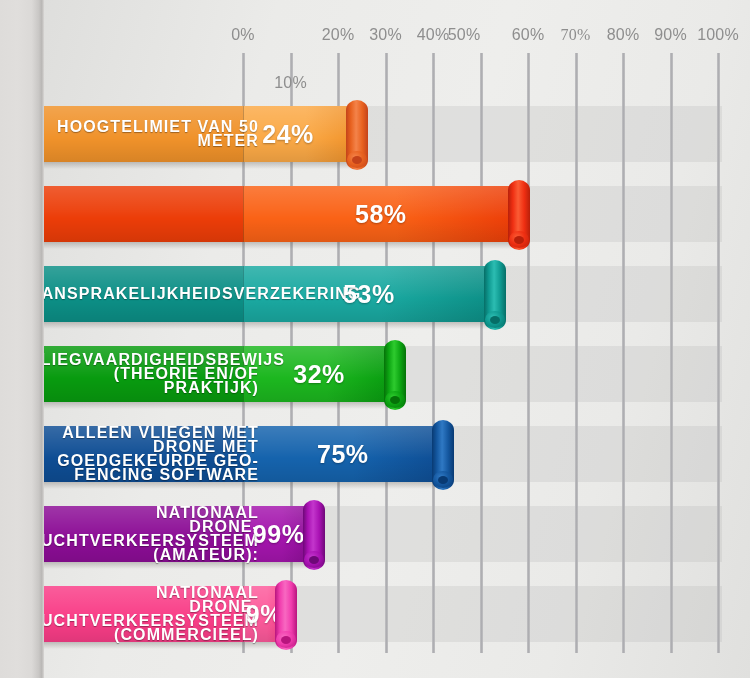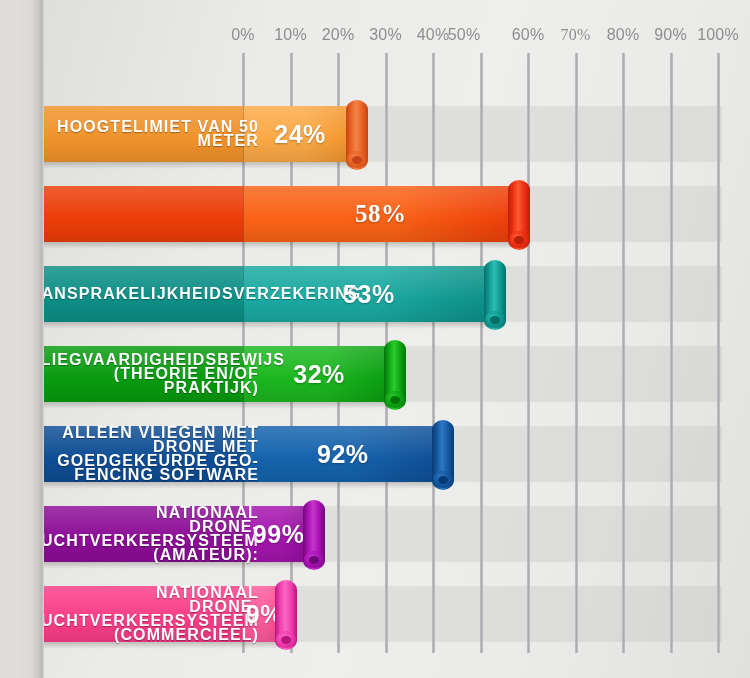--- a/index.html
+++ b/index.html
@@ -212,21 +212,21 @@
       <div class="gridline" style="left: 479.5px;"></div>
       <div class="gridline" style="left: 527px;"></div>
       <div class="gridline" style="left: 574.5px;"></div>
       <div class="gridline" style="left: 622px;"></div>
       <div class="gridline" style="left: 669.5px;"></div>
       <div class="gridline" style="left: 717px;"></div>
     </div>
 
   <div id="axis-labels">
       <div class="axis-label" style="left: 243px;">0%</div>
-      <div class="axis-label" style="left: 290.5px;">10%</div>
+      <div class="axis-label" style="left: 290.5px; margin-top: 48px;">10%</div>
       <div class="axis-label" style="left: 338px;">20%</div>
       <div class="axis-label" style="left: 385.5px;">30%</div>
       <div class="axis-label" style="left: 433px;">40%</div>
       <div class="axis-label" style="left: 464px;">50%</div>
       <div class="axis-label" style="left: 528px;">60%</div>
       <div class="axis-label" style="left: 575.5px; font-family: Liberation Serif, serif;">70%</div>
       <div class="axis-label" style="left: 623px;">80%</div>
       <div class="axis-label" style="left: 670.5px;">90%</div>
       <div class="axis-label" style="left: 718px;">100%</div>
     </div>
@@ -234,35 +234,35 @@
   <div id="bars">
       <div class="bar-row" style="top: 106px; width: 345px;">
         <div class="bar-shadow" style="width: 319px;"></div>
         <div class="bar-body" style="width: 319px;">
           <div class="bar-left" style="width: 205px; background: linear-gradient(to right, rgb(240, 146, 42) 0%, rgb(240, 146, 42) 70%, rgb(240, 146, 42) 100%);"></div>
           <div class="bar-right" style="left: 205px; width: 114px; background: linear-gradient(to right, rgb(251, 169, 70) 0%, rgb(251, 169, 70) 55%, rgb(240, 146, 42) 100%);"></div>
           <div class="bar-sheen"></div>
           <div class="bar-divider" style="left: 205px;"></div>
         </div>
         <div class="bar-label" style="right: 124px;">HOOGTELIMIET VAN 50 METER</div>
-        <div class="bar-value" style="left: 262px; transform: translate(-50%, -50%); text-align: right;">24%</div>
+        <div class="bar-value" style="left: 250px; transform: translate(-50%, -50%); text-align: right;">24%</div>
         <div class="bar-roll" style="left: 308px; background: linear-gradient(to right, rgb(196, 67, 26) 0%, rgb(232, 98, 31) 22%, rgb(244, 131, 74) 46%, rgb(232, 98, 31) 74%, rgb(196, 67, 26) 100%);">
           <div class="roll-cap" style="background: radial-gradient(at 40% 35%, rgb(244, 131, 74) 0%, rgb(232, 98, 31) 45%, rgb(196, 67, 26) 100%);"></div>
           <div class="roll-hole" style="background: rgb(196, 67, 26);"></div>
         </div>
       </div>
       <div class="bar-row" style="top: 186px; width: 506.5px;">
         <div class="bar-shadow" style="width: 480.5px;"></div>
         <div class="bar-body" style="width: 480.5px;">
           <div class="bar-left" style="width: 205px; background: linear-gradient(to right, rgb(236, 61, 8) 0%, rgb(236, 61, 8) 70%, rgb(236, 61, 8) 100%);"></div>
           <div class="bar-right" style="left: 205px; width: 275.5px; background: linear-gradient(to right, rgb(250, 98, 22) 0%, rgb(250, 98, 22) 55%, rgb(236, 61, 8) 100%);"></div>
           <div class="bar-sheen"></div>
           <div class="bar-divider" style="left: 205px;"></div>
         </div>
-        <div class="bar-value" style="left: 342.75px; transform: translate(-50%, -50%); font-family: Liberation Serif, serif;">58%</div>
+        <div class="bar-value" style="left: 342.75px; transform: translate(-50%, -50%);">58%</div>
         <div class="bar-roll" style="left: 469.5px; background: linear-gradient(to right, rgb(184, 32, 10) 0%, rgb(239, 47, 18) 22%, rgb(251, 92, 52) 46%, rgb(239, 47, 18) 74%, rgb(184, 32, 10) 100%);">
           <div class="roll-cap" style="background: radial-gradient(at 40% 35%, rgb(251, 92, 52) 0%, rgb(239, 47, 18) 45%, rgb(184, 32, 10) 100%);"></div>
           <div class="roll-hole" style="background: rgb(184, 32, 10);"></div>
         </div>
       </div>
       <div class="bar-row" style="top: 266px; width: 482.75px;">
         <div class="bar-shadow" style="width: 456.75px;"></div>
         <div class="bar-body" style="width: 456.75px;">
           <div class="bar-left" style="width: 205px; background: linear-gradient(to right, rgb(12, 143, 134) 0%, rgb(12, 143, 134) 70%, rgb(12, 143, 134) 100%);"></div>
           <div class="bar-right" style="left: 205px; width: 251.75px; background: linear-gradient(to right, rgb(26, 169, 161) 0%, rgb(26, 169, 161) 55%, rgb(12, 143, 134) 100%);"></div>
@@ -295,21 +295,21 @@
       <div class="bar-row" style="top: 426px; width: 430.5px;">
         <div class="bar-shadow" style="width: 404.5px;"></div>
         <div class="bar-body" style="width: 404.5px;">
           <div class="bar-left" style="width: 205px; background: linear-gradient(to right, rgb(14, 77, 148) 0%, rgb(14, 77, 148) 70%, rgb(14, 77, 148) 100%);"></div>
           <div class="bar-right" style="left: 205px; width: 199.5px; background: linear-gradient(to right, rgb(21, 99, 173) 0%, rgb(21, 99, 173) 55%, rgb(14, 77, 148) 100%);"></div>
           <div class="bar-sheen"></div>
           <div class="bar-divider" style="left: 205px;"></div>
         </div>
         <div class="bar-label" style="right: 209.5px;">ALLEEN VLIEGEN MET DRONE MET
 GOEDGEKEURDE GEO-FENCING SOFTWARE</div>
-        <div class="bar-value" style="left: 304.75px; transform: translate(-50%, -50%);">92%</div>
+        <div class="bar-value" style="left: 304.75px; transform: translate(-50%, -50%);">75%</div>
         <div class="bar-roll" style="left: 393.5px; background: linear-gradient(to right, rgb(8, 58, 115) 0%, rgb(20, 87, 159) 22%, rgb(47, 121, 196) 46%, rgb(20, 87, 159) 74%, rgb(8, 58, 115) 100%);">
           <div class="roll-cap" style="background: radial-gradient(at 40% 35%, rgb(47, 121, 196) 0%, rgb(20, 87, 159) 45%, rgb(8, 58, 115) 100%);"></div>
           <div class="roll-hole" style="background: rgb(8, 58, 115);"></div>
         </div>
       </div>
       <div class="bar-row" style="top: 506px; width: 302.25px;">
         <div class="bar-shadow" style="width: 276.25px;"></div>
         <div class="bar-body" style="width: 276.25px;">
           <div class="bar-left" style="width: 205px; background: linear-gradient(to right, rgb(140, 13, 150) 0%, rgb(140, 13, 150) 70%, rgb(140, 13, 150) 100%);"></div>
           <div class="bar-right" style="left: 205px; width: 71.25px; background: linear-gradient(to right, rgb(164, 21, 173) 0%, rgb(164, 21, 173) 55%, rgb(140, 13, 150) 100%);"></div>

